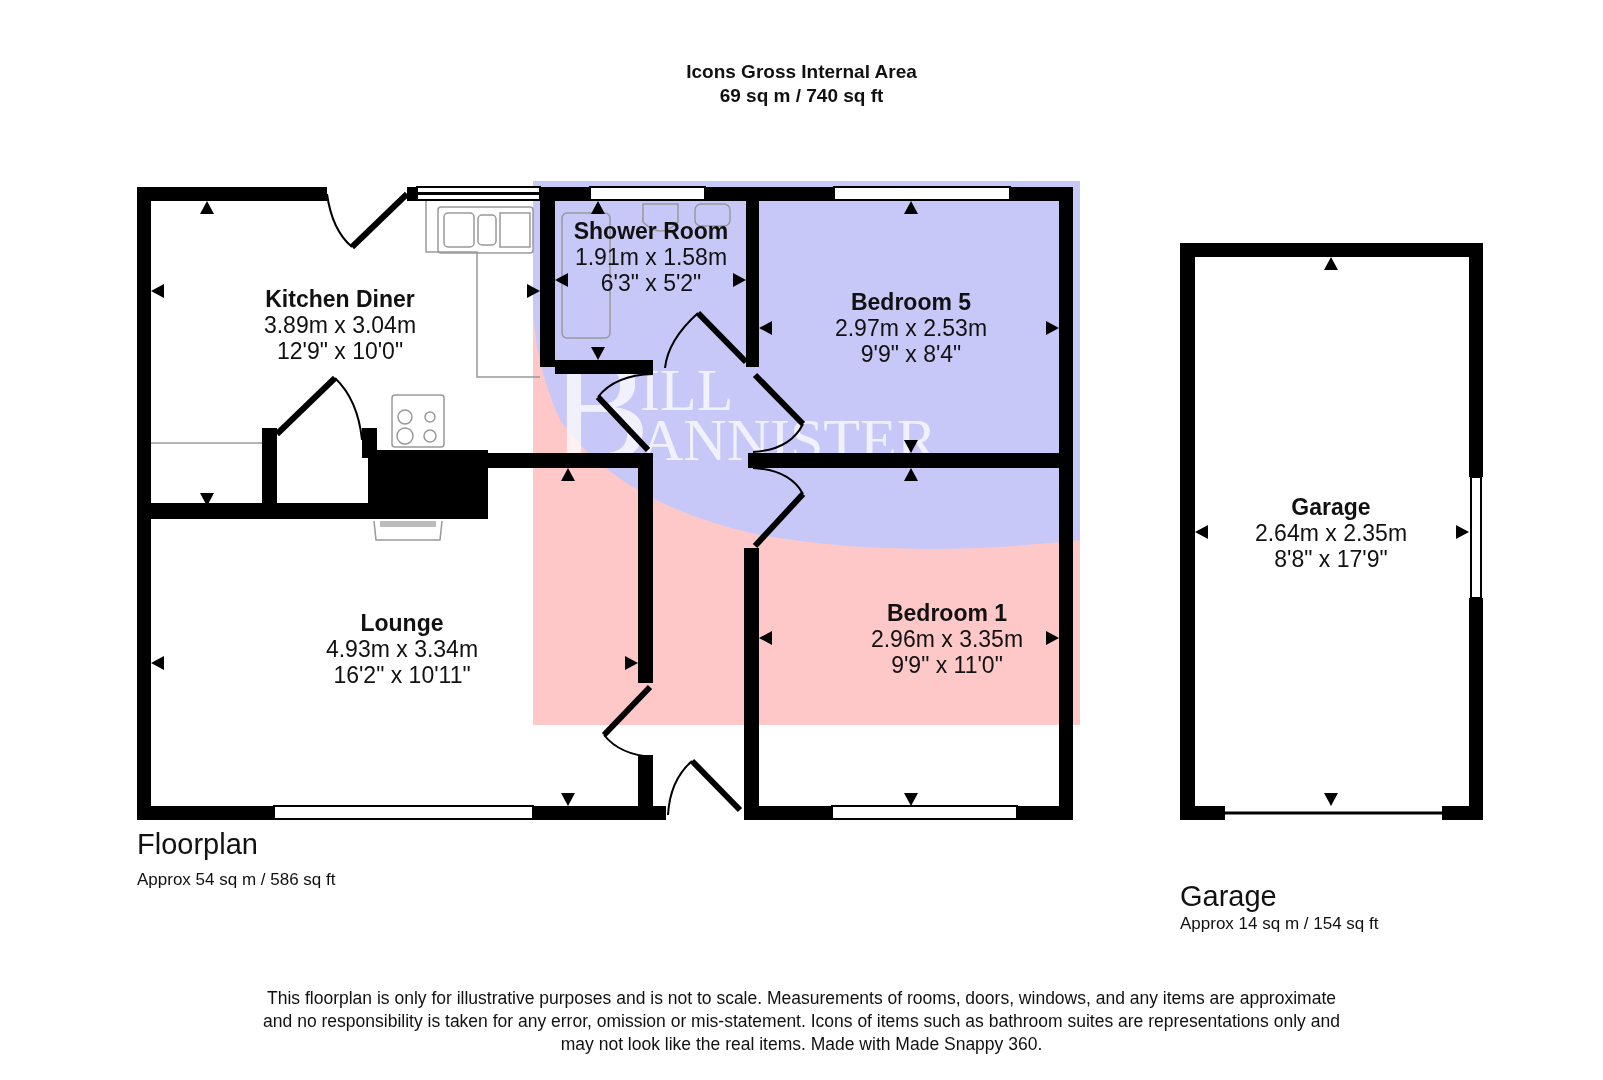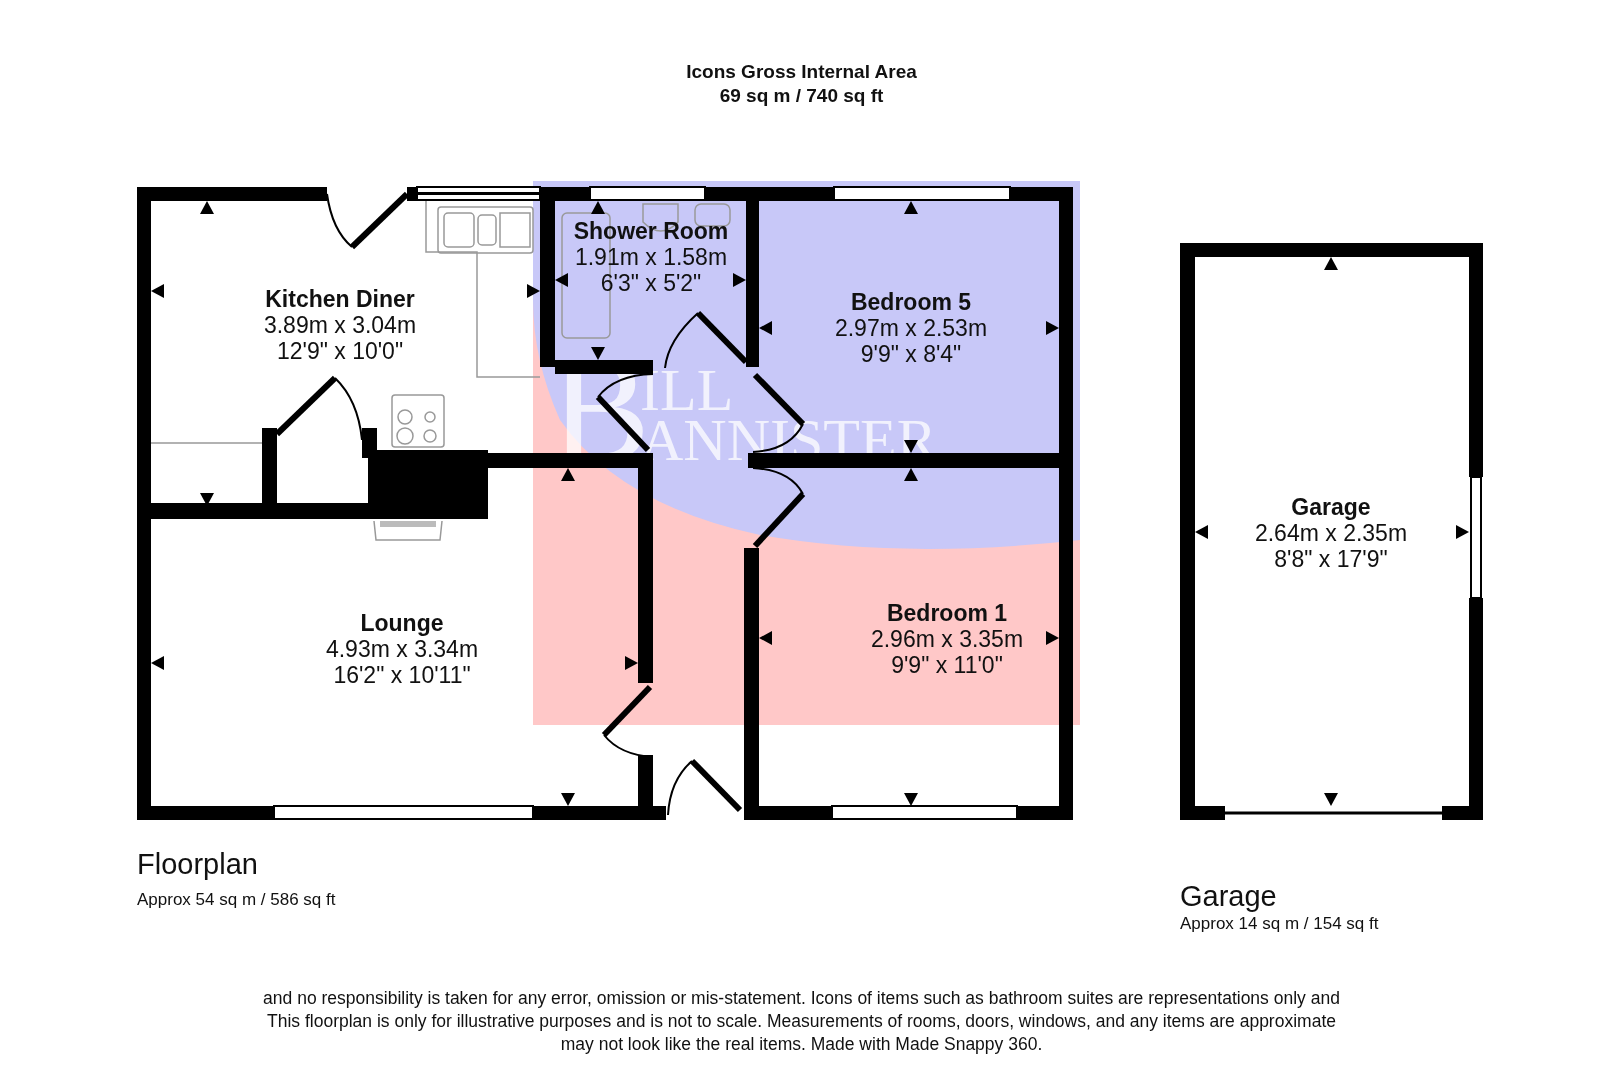--- a/index.html
+++ b/index.html
@@ -178,26 +178,26 @@
   <div class="name">Bedroom 1</div>
   <div>2.96m x 3.35m</div>
   <div>9'9" x 11'0"</div>
 </div>
 <div class="room-label" style="left:1331px; top:494px;">
   <div class="name">Garage</div>
   <div>2.64m x 2.35m</div>
   <div>8'8" x 17'9"</div>
 </div>
 
-<div class="abs" style="left:137px; top:848px;">
+<div class="abs" style="left:137px; top:828px;">
   <div class="section-title">Floorplan</div>
   <div class="section-area" style="margin-top:8px;">Approx 54 sq m / 586 sq ft</div>
 </div>
 <div class="abs" style="left:1180px; top:880px;">
   <div class="section-title">Garage</div>
   <div class="section-area" style="">Approx 14 sq m / 154 sq ft</div>
 </div>
 
 <div class="abs disclaimer">
+  <div>This floorplan is only for illustrative purposes and is not to scale. Measurements of rooms, doors, windows, and any items are approximate</div>
   <div>and no responsibility is taken for any error, omission or mis-statement. Icons of items such as bathroom suites are representations only and</div>
-  <div>This floorplan is only for illustrative purposes and is not to scale. Measurements of rooms, doors, windows, and any items are approximate</div>
   <div>may not look like the real items. Made with Made Snappy 360.</div>
 </div>
 
 </body></html>

